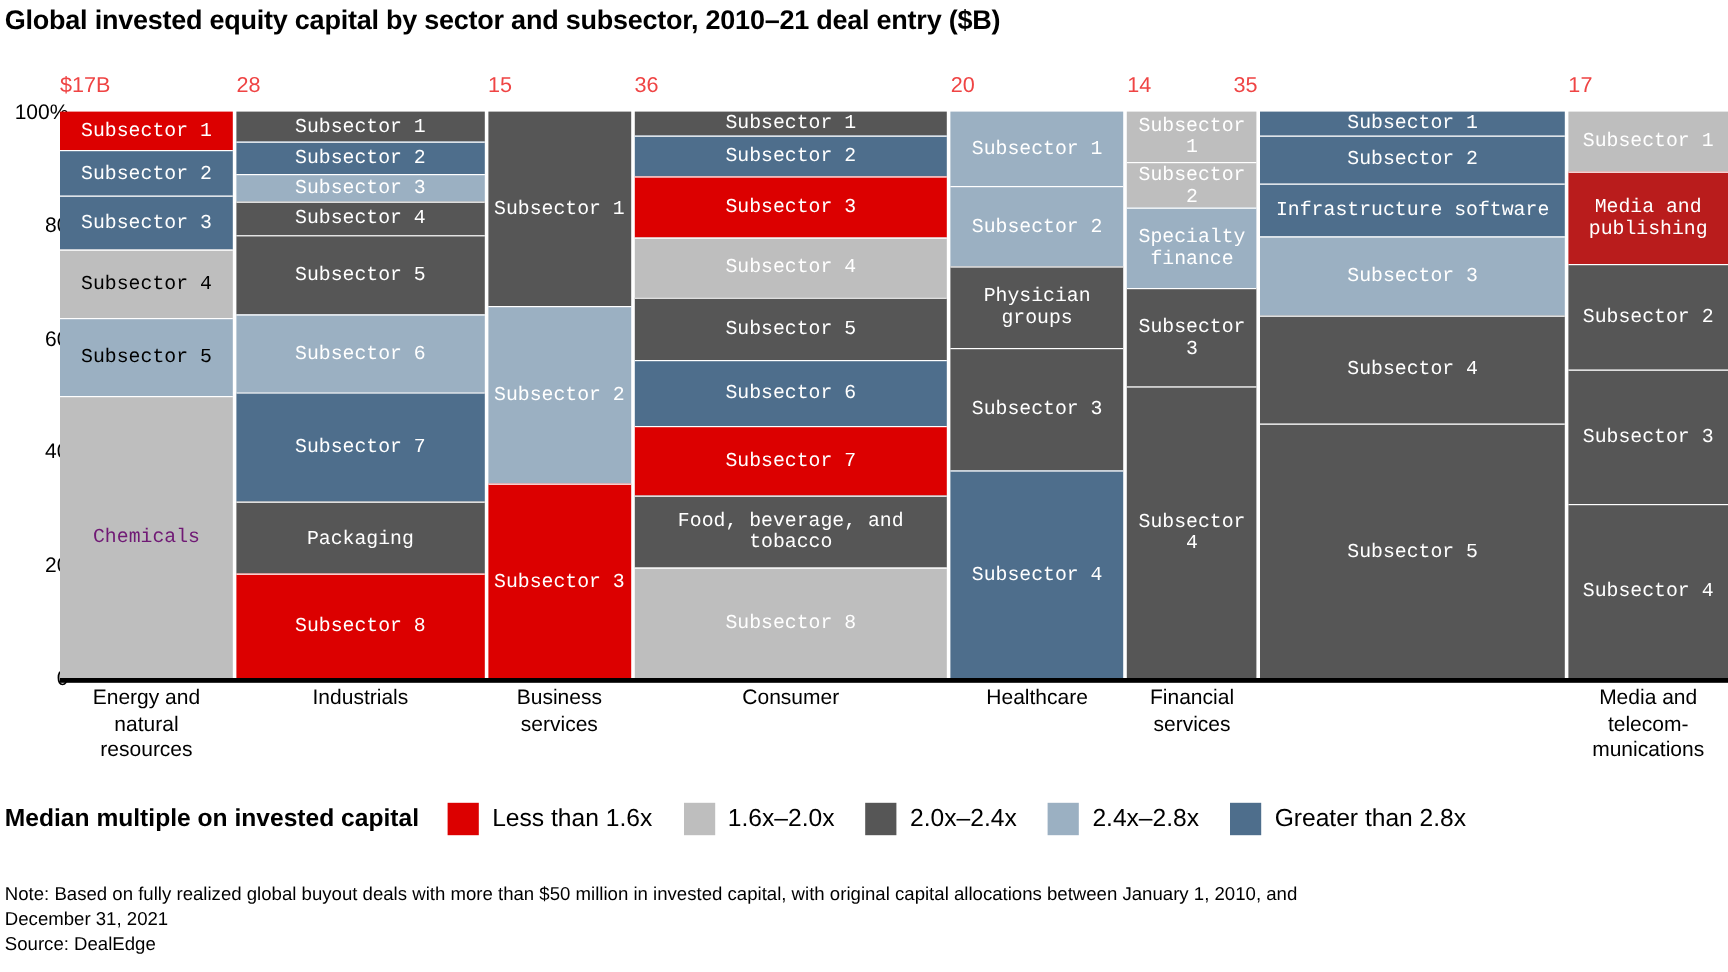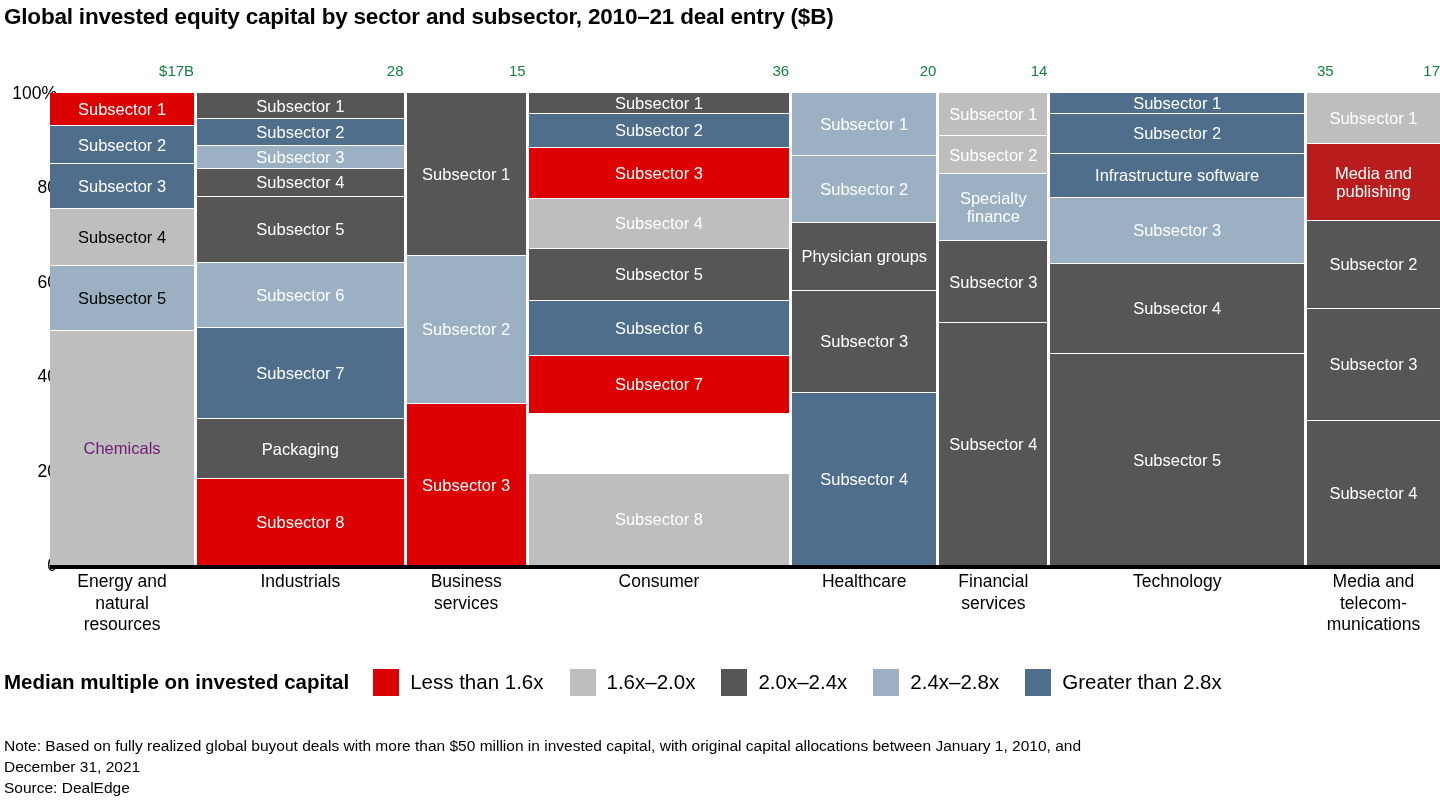--- a/index.html
+++ b/index.html
@@ -16,29 +16,29 @@
   .title {
     position: absolute; left: 4px; top: 4px;
     font-size: 22.5px; font-weight: bold; letter-spacing: -0.2px;
     white-space: nowrap;
   }
 
   
   .plot-area {
     position: absolute;
     left: 50px; top: 93px;
-    width: 1390px; height: 472px;
+    width: 1390px; height: 472px; font-family: Liberation Mono, monospace;
   }
   .totals-row {
     position: absolute; left: 50px; top: 59px;
     width: 1390px; height: 28px;
   }
   .total-label {
-    position: absolute; top: 0; text-align: right;
-    font-size: 15px; line-height: 24px; color: #15803d;
+    position: absolute; top: 0; text-align: left;
+    font-size: 18px; line-height: 24px; color: #ef4444;
   }
 
   
   .yaxis { position: absolute; left: 0px; top: 93px; width: 63px; height: 480px; }
   .ytick {
     position: absolute; right: 6px; text-align: right;
     font-size: 17.5px; line-height: 17px; white-space: nowrap;
   }
   .baseline {
     position: absolute; left: 50px; top: 565px;
@@ -90,21 +90,21 @@
 
   <h1 class="title">Global invested equity capital by sector and subsector, 2010–21 deal entry ($B)</h1>
 
   <div class="totals-row">
       <div class="total-label" style="left: 0px; width: 144.105px;">$17B</div>
       <div class="total-label" style="left: 147.105px; width: 206.459px;">28</div>
       <div class="total-label" style="left: 356.564px; width: 119.164px;">15</div>
       <div class="total-label" style="left: 478.728px; width: 260.498px;">36</div>
       <div class="total-label" style="left: 742.226px; width: 144.105px;">20</div>
       <div class="total-label" style="left: 889.331px; width: 108.079px;">14</div>
-      <div class="total-label" style="left: 1030px; width: 253.57px;">35</div>
+      <div class="total-label" style="left: 978px; width: 253.57px;">35</div>
       <div class="total-label" style="left: 1256.98px; width: 133.02px;">17</div>
     </div>
 
   <div class="yaxis">
       <div class="ytick" style="top: -8px;">100%</div>
       <div class="ytick" style="top: 86.4px;">80</div>
       <div class="ytick" style="top: 180.8px;">60</div>
       <div class="ytick" style="top: 275.2px;">40</div>
       <div class="ytick" style="top: 369.6px;">20</div>
       <div class="ytick" style="top: 464px;">0</div>
@@ -186,20 +186,23 @@
         </div>
         <div class="seg" style="top: 154.816px; height: 51.92px; background: rgb(86, 86, 86); color: rgb(255, 255, 255);">
           <span>Subsector 5</span>
         </div>
         <div class="seg" style="top: 206.736px; height: 55.224px; background: rgb(78, 110, 140); color: rgb(255, 255, 255);">
           <span>Subsector 6</span>
         </div>
         <div class="seg" style="top: 261.96px; height: 58.056px; background: rgb(220, 0, 0); color: rgb(255, 255, 255);">
           <span>Subsector 7</span>
         </div>
+        <div class="seg" style="top: 320.016px; height: 59.944px; background: rgb(86, 86, 86); color: rgb(255, 255, 255);">
+          <span>Food, beverage, and tobacco</span>
+        </div>
         <div class="seg" style="top: 379.96px; height: 92.04px; background: rgb(190, 190, 190); color: rgb(255, 255, 255);">
           <span>Subsector 8</span>
         </div>
       </div>
       <div class="col" style="left: 742.226px; width: 144.105px;">
         <div class="seg" style="top: 0px; height: 61.832px; background: rgb(155, 176, 194); color: rgb(255, 255, 255); border-top: none;">
           <span>Subsector 1</span>
         </div>
         <div class="seg" style="top: 61.832px; height: 67.024px; background: rgb(155, 176, 194); color: rgb(255, 255, 255);">
           <span>Subsector 2</span>
@@ -288,23 +291,20 @@
       <div class="xlabel" style="left: 468.728px; width: 280.498px;">
         <div>Consumer</div>
       </div>
       <div class="xlabel" style="left: 732.226px; width: 164.105px;">
         <div>Healthcare</div>
       </div>
       <div class="xlabel" style="left: 879.331px; width: 128.079px;">
         <div>Financial</div>
         <div>services</div>
       </div>
-      <div class="xlabel" style="left: 990.41px; width: 273.57px;">
-        <div>Technology</div>
-      </div>
       <div class="xlabel" style="left: 1246.98px; width: 153.02px;">
         <div>Media and</div>
         <div>telecom-</div>
         <div>munications</div>
       </div>
     </div>
 
   <div class="legend">
     <div class="legend-title">Median multiple on invested capital</div>
     <div class="legend-items" style="display:flex;align-items:center;">

